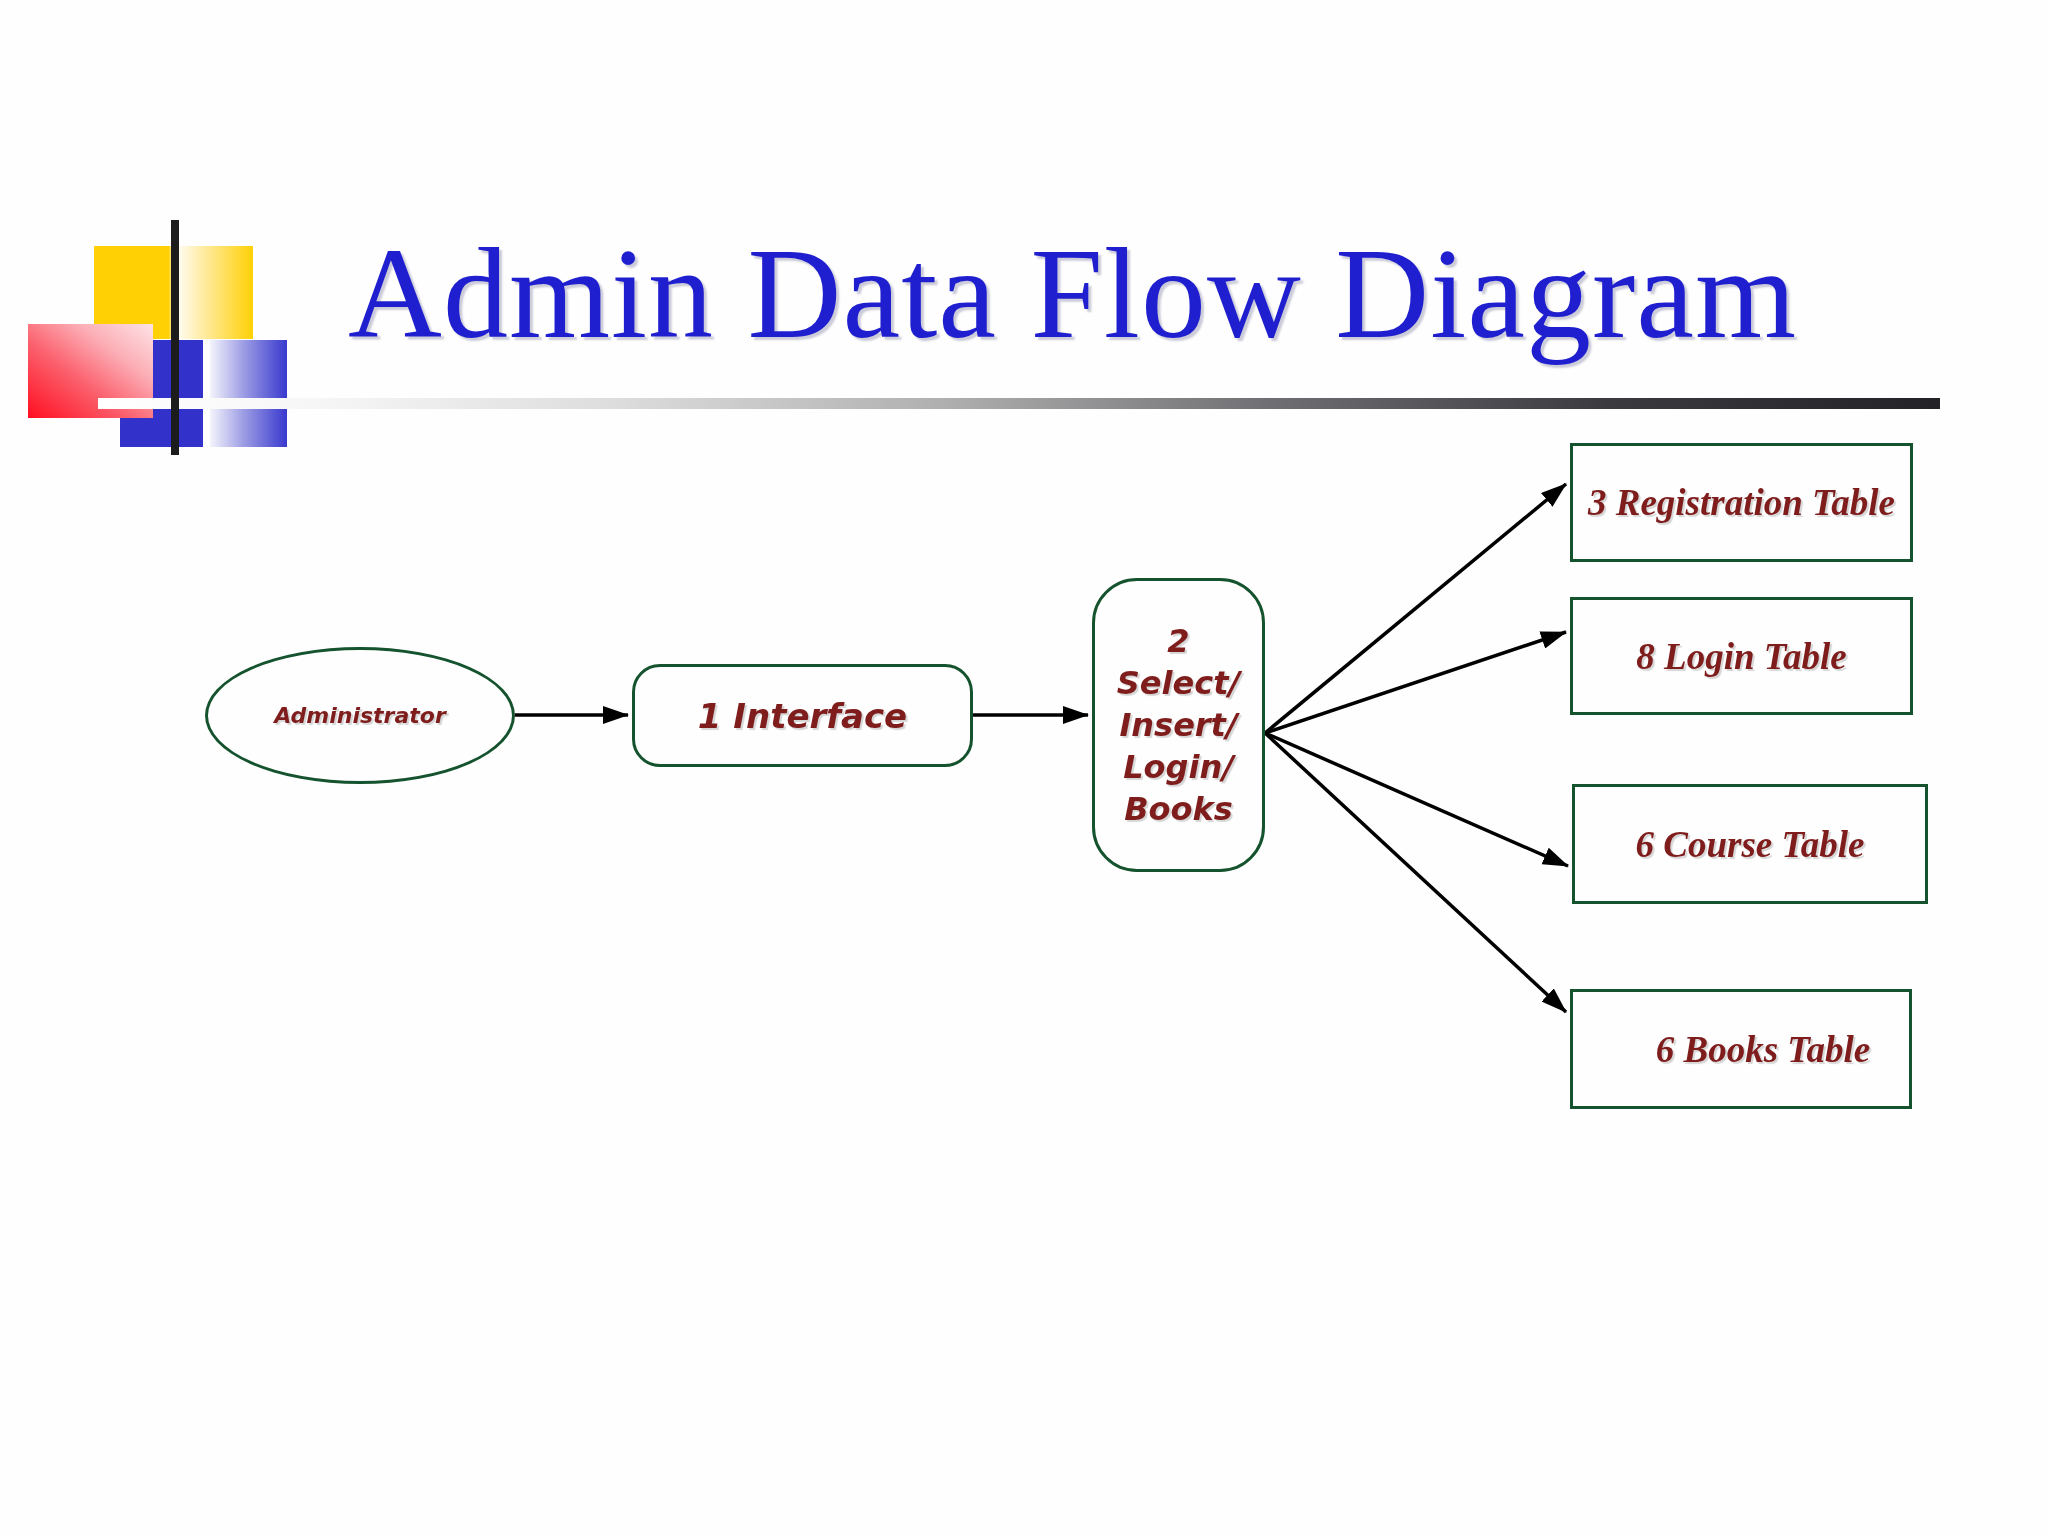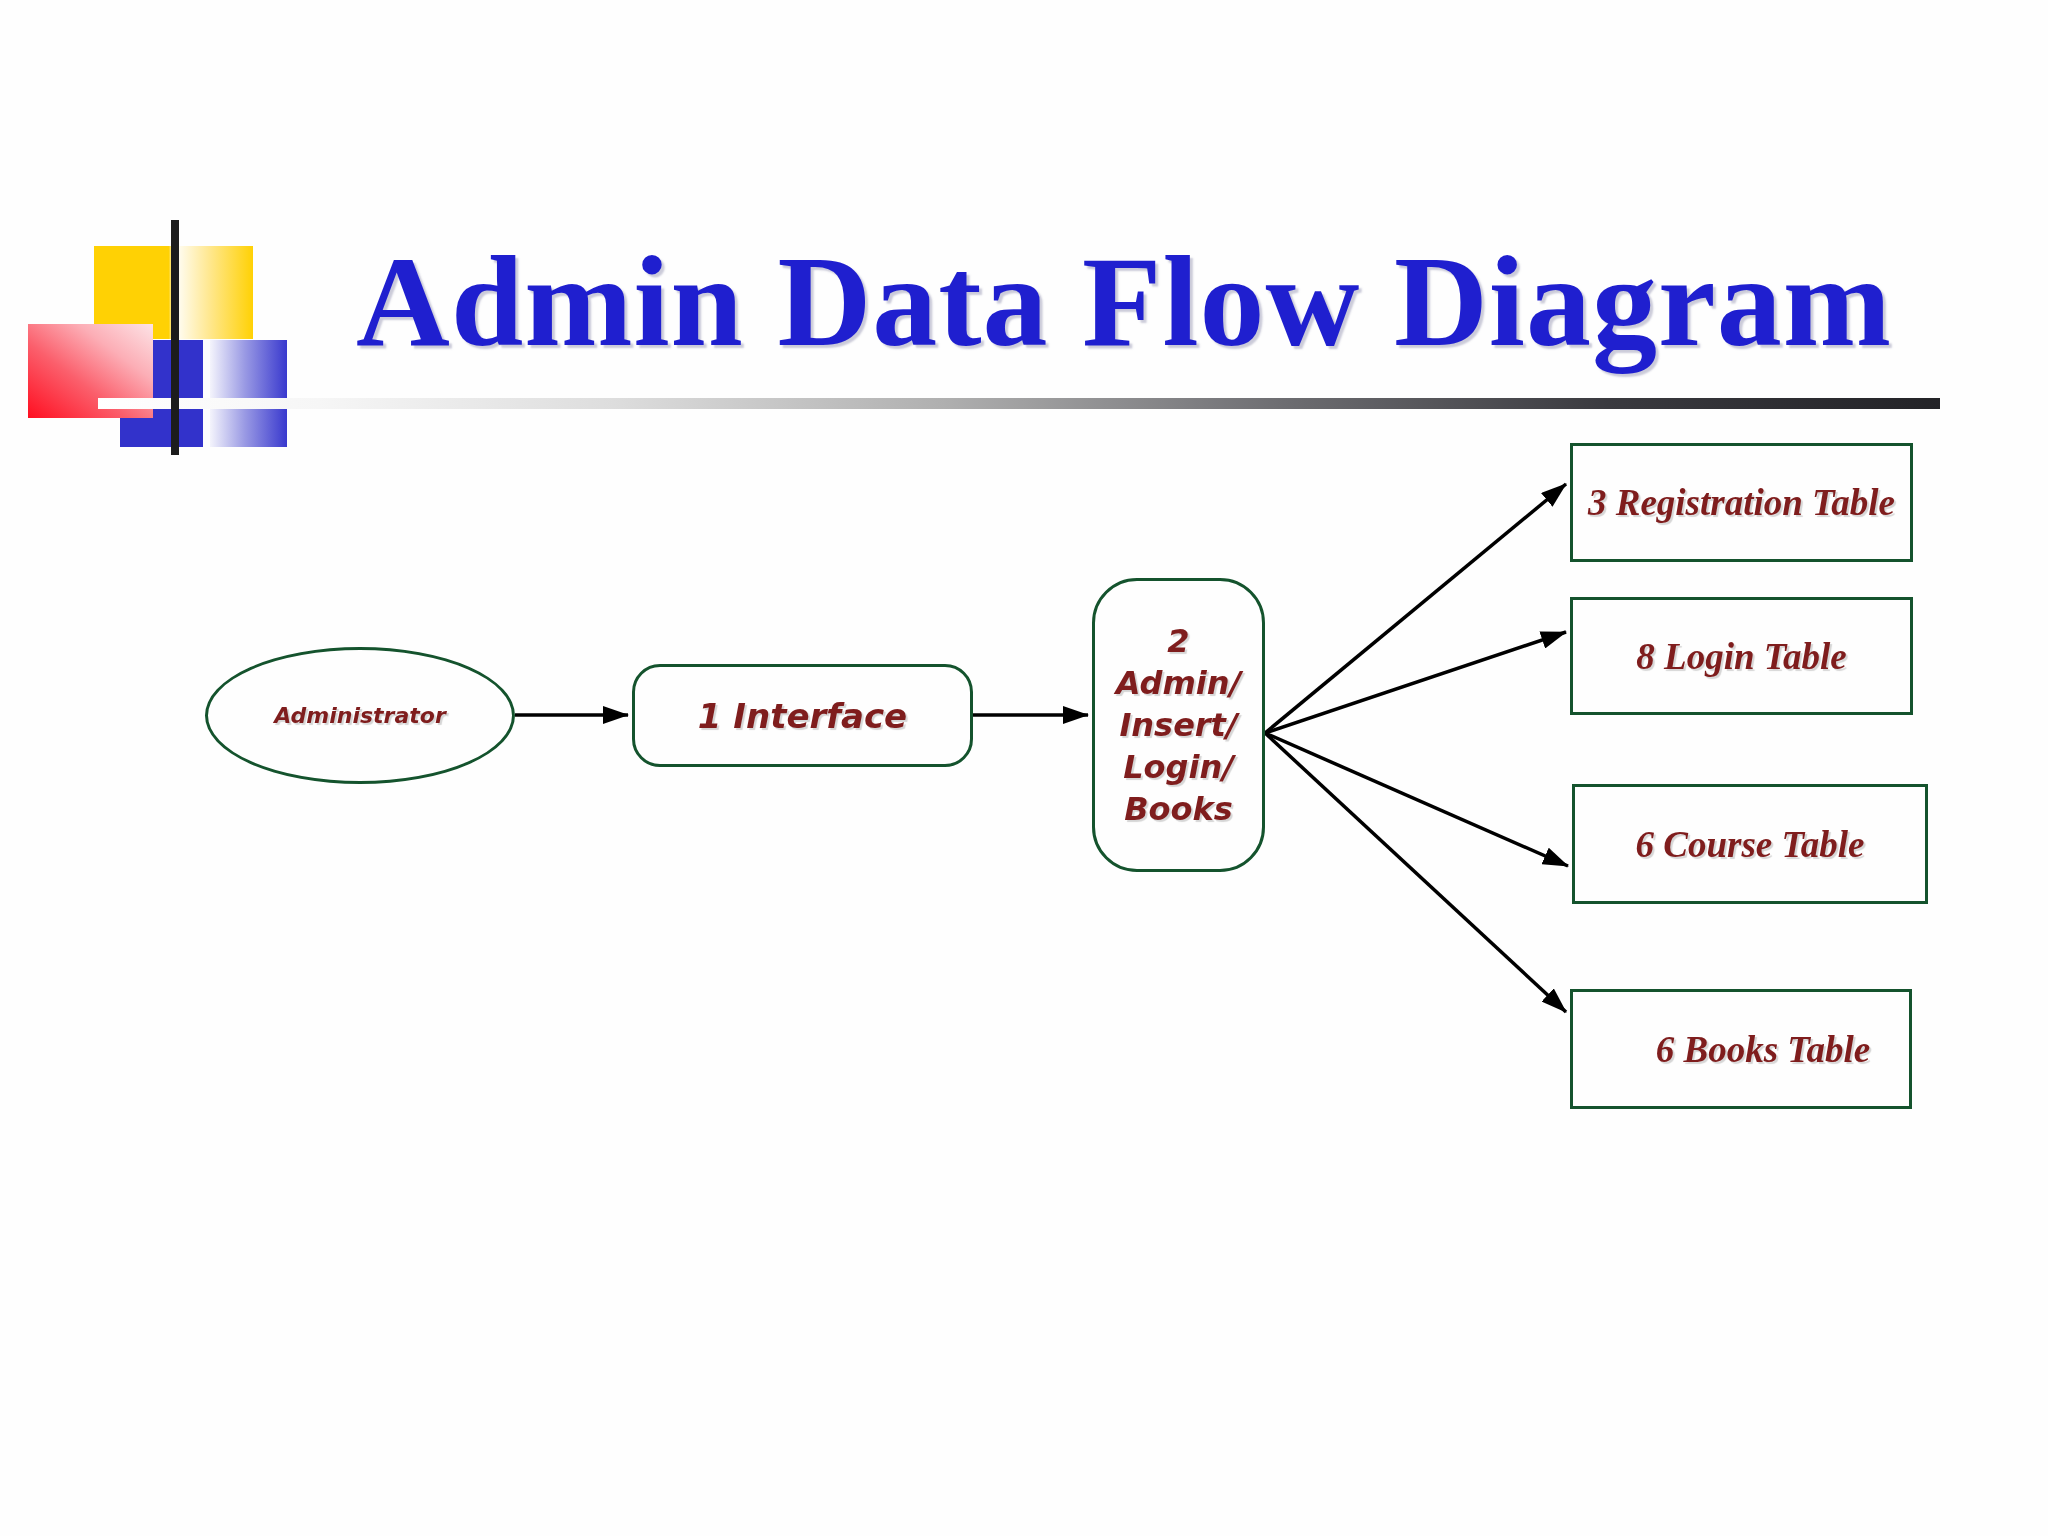--- a/index.html
+++ b/index.html
@@ -40,23 +40,23 @@
   .divider {
     left: 98px; top: 398px; width: 1842px; height: 11px;
     background: linear-gradient(to right,
       #FFFFFF 0%, #F6F6F6 12%, #DDDDDD 28%, #AFAFAF 46%,
       #6E6E72 64%, #3A3A3F 82%, #232327 100%);
   }
 
   
   .title {
     left: 348px; top: 228px; width: 1600px;
-    margin: 8px;
+    margin: 0;
     font-family: "Liberation Serif", serif;
-    font-weight: bold;
+    font-weight: normal;
     font-size: 130px;
     line-height: 130px;
     letter-spacing: 1px;
     white-space: nowrap;
     color: #1F1FCF;
     text-shadow: 3px 3px 2px rgba(110,110,150,0.35);
   }
 
   
   .node {
@@ -138,21 +138,21 @@
   <div class="abs node ellipse sans-label">
     <span>Administrator</span>
   </div>
 
   <div class="abs node box1 sans-label">
     <span>1 Interface</span>
   </div>
 
   <div class="abs node box2 sans-label">
     <div class="crud-line">2</div>
-    <div class="crud-line">Admin/</div>
+    <div class="crud-line">Select/</div>
     <div class="crud-line">Insert/</div>
     <div class="crud-line">Login/</div>
     <div class="crud-line">Books</div>
   </div>
 
   <div class="abs node store store3 serif-label">
     <span>3 Registration Table</span>
   </div>
   <div class="abs node store store4 serif-label">
     <span>8 Login Table</span>

